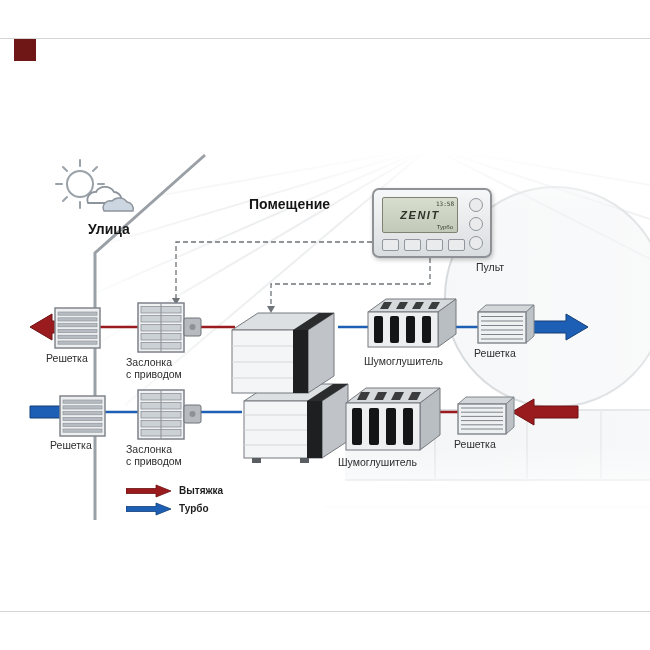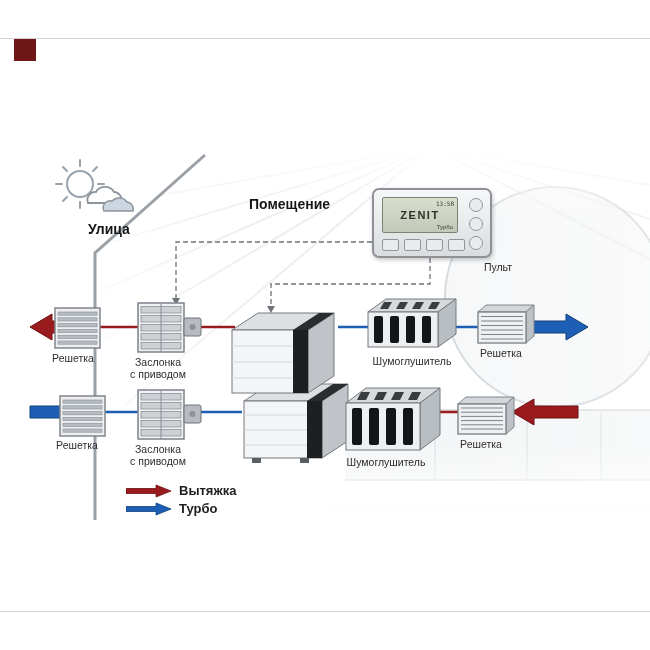--- a/index.html
+++ b/index.html
@@ -10,37 +10,37 @@
   .bg{position:absolute;left:95px;top:155px;width:555px;height:372px;overflow:hidden;}
   .bg svg{position:absolute;left:0;top:0;}
   .bg .fade{position:absolute;left:0;top:0;right:0;bottom:0;
     background:
       linear-gradient(to bottom, rgba(255,255,255,.92), rgba(255,255,255,0) 16%, rgba(255,255,255,0) 78%, #fff 97%),
       linear-gradient(to right, rgba(255,255,255,.85), rgba(255,255,255,.15) 25%, rgba(255,255,255,.05) 60%, rgba(255,255,255,.35));}
   .scene{position:absolute;left:0;top:0;z-index:2;}
   .txt{position:absolute;z-index:3;}
   .title{font-size:14px;font-weight:bold;color:#151515;letter-spacing:.2px;}
   .zone{font-size:14px;font-weight:bold;color:#151515;padding-left:36px;}
-  .lbl{font-size:10.5px;line-height:1.18;text-align:center;color:#2d2d2d;}
+  .lbl{font-size:10.5px;line-height:1.18;text-align:left;color:#2d2d2d;}
   .pult{position:absolute;left:372px;top:188px;width:120px;height:70px;z-index:3;
         background:linear-gradient(#f6f7f8,#dadde0);border:2px solid #8e9297;border-radius:7px;
         box-shadow:1px 2px 4px rgba(0,0,0,.22);box-sizing:border-box;}
   .lcd{position:absolute;left:8px;top:7px;width:74px;height:34px;border:1px solid #7d8273;border-radius:2px;
        background:linear-gradient(#d8decd,#c3c9b9);}
   .lcd-time{position:absolute;right:3px;top:2px;font-size:6px;color:#39402f;font-family:"DejaVu Sans Mono",monospace;}
   .lcd-model{position:absolute;left:0;right:0;top:11px;text-align:center;font-size:11px;font-weight:bold;
-             letter-spacing:1.5px;color:#2c3328;}
+             letter-spacing:1.5px;color:#2c3328;font-style:italic;}
   .lcd-mode{position:absolute;right:4px;bottom:2px;font-size:6px;color:#39402f;}
   .btn-row{position:absolute;left:8px;top:49px;display:flex;gap:5px;}
   .btn-row span{width:15px;height:10px;background:#e9ebec;border:1px solid #90969c;border-radius:2px;display:block;}
   .side-btns{position:absolute;right:7px;top:8px;display:flex;flex-direction:column;gap:5px;align-items:center;}
   .side-btns span{width:12px;height:12px;border-radius:50%;background:#e9ebec;border:1px solid #90969c;display:block;}
   .legend{position:absolute;left:126px;top:483px;z-index:3;display:flex;flex-direction:column;gap:3px;}
   .legend-row{display:flex;align-items:center;gap:7px;height:15px;}
-  .legend-text{font-size:13px;font-weight:bold;color:#1d1d1d;}
+  .legend-text{font-size:10px;font-weight:bold;color:#1d1d1d;}
 </style>
 </head>
 <body>
 
 <div class="stage">
 
   <div class="rule" style="top:38px"></div>
   <div class="rule" style="top:611px"></div>
   <div class="logo"></div>
 

